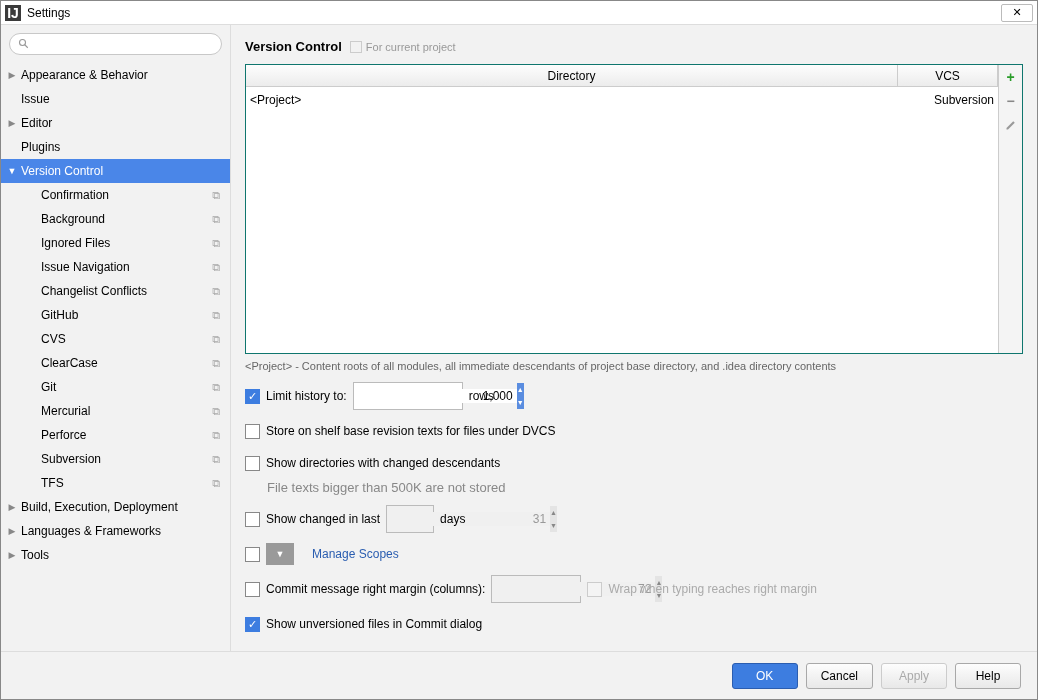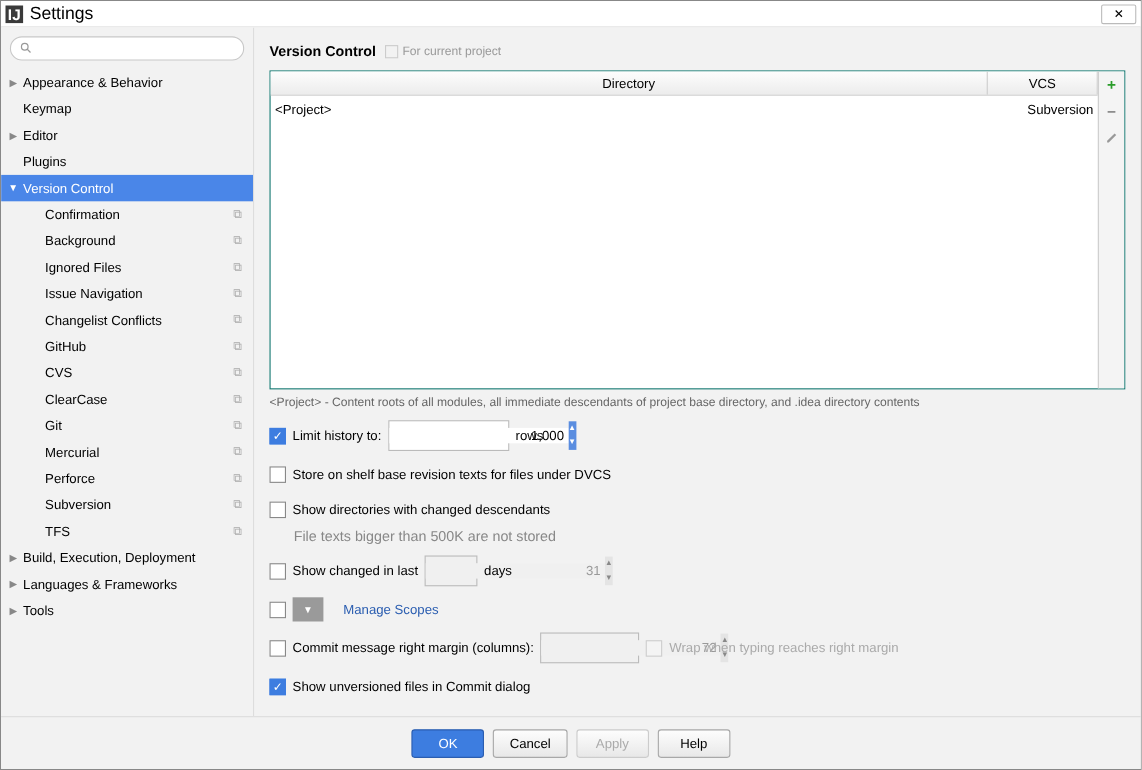--- a/index.html
+++ b/index.html
@@ -1,20 +1,20 @@
 <!DOCTYPE html>
 <html><head>
 <meta charset="utf-8">
 <style>
 * { box-sizing: border-box; margin: 0; padding: 0; }
 body { font-family: "Segoe UI", Arial, sans-serif; font-size: 12px; background: #fff; color: #000; }
 .window { width: 1038px; height: 700px; border: 1px solid #888; background: #fff; display: flex; flex-direction: column; position: relative; }
 .titlebar { height: 24px; background: #fff; border-bottom: 1px solid #ddd; display: flex; align-items: center; padding: 0 4px; }
 .titlebar .app-icon { width: 16px; height: 16px; background: #3a3a3a; color: #fff; font-size: 14px; display: flex; align-items: center; justify-content: center; font-weight: bold; margin-right: 6px; }
-.titlebar .title { flex: 1; font-size: 16px; }
+.titlebar .title { flex: 1; font-size: 12px; }
 .titlebar .close-btn { width: 32px; height: 18px; border: 1px solid #bbb; border-radius: 2px; display: flex; align-items: center; justify-content: center; font-size: 11px; cursor: default; }
 
 .body { flex: 1; display: flex; background: #f2f2f2; overflow: hidden; }
 
 .sidebar { width: 230px; background: #f2f2f2; border-right: 1px solid #ddd; display: flex; flex-direction: column; }
 .search-wrap { padding: 8px; }
 .search-box { width: 100%; height: 22px; border: 1px solid #c8c8c8; border-radius: 11px; background: #fff; display: flex; align-items: center; padding: 0 8px; }
 .search-box .search-icon { width: 12px; height: 12px; margin-right: 4px; }
 .search-box input { border: none; outline: none; flex: 1; font-size: 12px; background: transparent; }
 
@@ -65,21 +65,21 @@
 .num-input.small { width: 48px; }
 .num-input.disabled { background: #f0f0f0; }
 .num-input.disabled input { background: #f0f0f0; color: #999; }
 
 .sub-note { font-size: 13px; color: #888; padding-left: 22px; margin-top: -4px; }
 
 .scope-dd { width: 28px; height: 22px; background: #9a9a9a; display: flex; align-items: center; justify-content: center; color: #fff; font-size: 9px; cursor: default; }
 .link { color: #2a5db0; cursor: default; }
 .disabled-text { color: #aaa; }
 
-.footer { height: 48px; border-top: 1px solid #ddd; background: #f2f2f2; display: flex; align-items: center; justify-content: center; gap: 8px; padding: 0 16px; }
+.footer { height: 48px; border-top: 1px solid #ddd; background: #f2f2f2; display: flex; align-items: center; justify-content: flex-end; gap: 8px; padding: 0 16px; }
 .btn { min-width: 66px; height: 26px; border: 1px solid #a8a8a8; background: linear-gradient(#fdfdfd,#e8e8e8); border-radius: 3px; padding: 0 14px; display: flex; align-items: center; justify-content: center; font-size: 12px; cursor: default; }
 .btn.primary { background: #3d7de0; border-color: #2a5db0; color: #fff; }
 .btn.disabled { color: #aaa; border-color: #ccc; }
 </style>
 </head>
 <body>
 
 <div class="window">
   <div class="titlebar">
     <div class="app-icon">IJ</div>
@@ -97,21 +97,21 @@
             </svg>
           <input type="text" placeholder="" style="">
         </div>
       </div>
       <div class="tree" id="tree">
           <div class="tree-item bold">
             <span class="tw">▶</span>
             <span class="label">Appearance &amp; Behavior</span>
           </div>
           <div class="tree-item bold">
-            <span class="label">Keymap</span>
+            <span class="label">Issue</span>
           </div>
           <div class="tree-item bold">
             <span class="tw">▶</span>
             <span class="label">Editor</span>
           </div>
           <div class="tree-item bold">
             <span class="label">Plugins</span>
           </div>
           <div class="tree-item bold selected">
             <span class="tw">▼</span>

